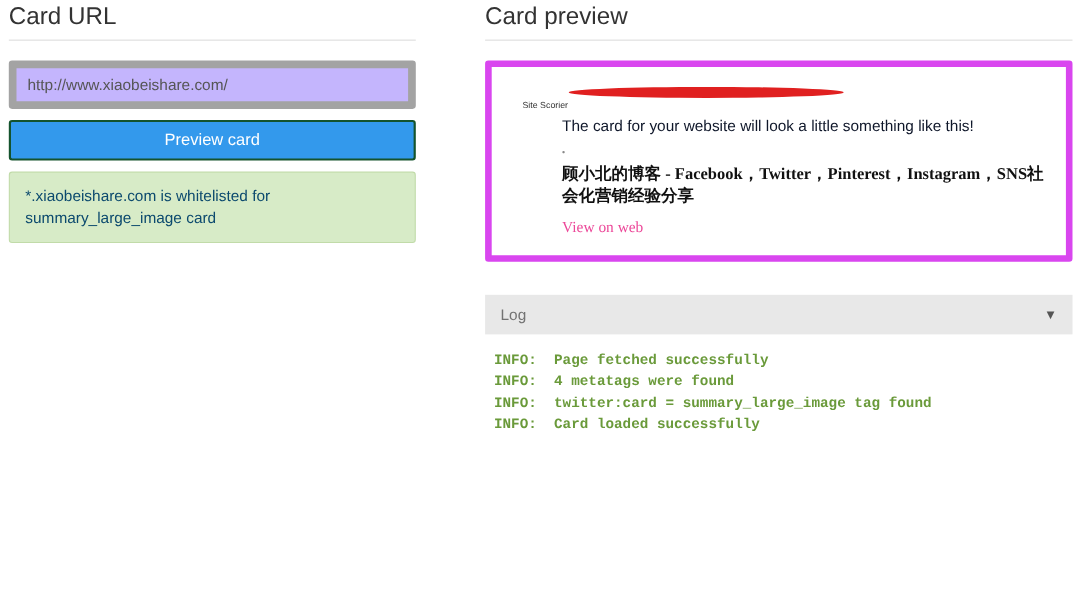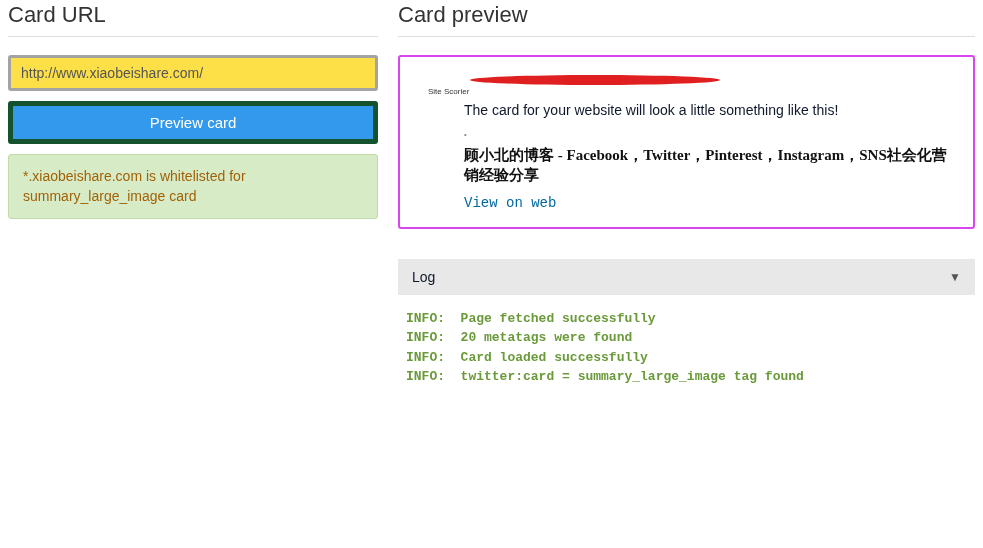--- a/index.html
+++ b/index.html
@@ -19,65 +19,66 @@
     .container {
       display: flex;
       padding: 0 8px;
     }
     .left-col {
       width: 390px;
       padding-right: 20px;
     }
     .right-col {
       flex: 1;
+      margin-left: 43px;
     }
     h2 {
       font-size: 22px;
       font-weight: normal;
       color: #333;
       margin-bottom: 8px;
       margin-top: 2px;
     }
     .hr-line {
       border: none;
       border-top: 1px solid #ddd;
       margin-bottom: 18px;
     }
     .url-input {
       width: 100%;
       padding: 7px 10px;
       font-size: 14px;
       color: #555;
-      border: 3px solid #a3a3a3;
+      border: 7px solid #a3a3a3;
       border-radius: 3px;
       margin-bottom: 10px;
-      background: #fde047;
+      background: #c4b5fd;
     }
     .preview-btn {
       width: 100%;
       padding: 8px 10px;
       font-size: 15px;
       color: #fff;
       background: #3399ec;
-      border: 5px solid #14532d;
+      border: 2px solid #14532d;
       border-radius: 3px;
       cursor: pointer;
       margin-bottom: 10px;
     }
     .alert-success {
       background: #d7ebc7;
       border: 1px solid #c1dba9;
       border-radius: 3px;
       padding: 12px 14px;
-      color: #a16207;
+      color: #0c4a6e;
       font-size: 14px;
       line-height: 1.4;
     }
     .card-preview-box {
-      border: 2px solid #d946ef;
+      border: 6px solid #d946ef;
       border-radius: 3px;
       padding: 14px 20px 16px 20px;
       margin-bottom: 30px;
     }
     .redact {
       width: 250px;
       height: 10px;
       background: #e02020;
       border-radius: 50%;
       margin: 4px 0 2px 50px;
@@ -107,38 +108,38 @@
       margin: 0 0 8px 44px;
       line-height: 1.35;
     }
     .card-meta {
       font-family: SimSun, "宋体", serif;
       font-size: 14px;
       color: #333;
       margin: 0 0 14px 44px;
     }
     .view-link {
-      font-family: Liberation Mono, monospace;
-      color: #0369a1;
+      font-family: Liberation Serif, serif;
+      color: #ec4899;
       font-size: 14px;
       text-decoration: none;
       margin-left: 44px;
       cursor: pointer;
     }
     .log-header {
       background: #e8e8e8;
       padding: 10px 14px;
       display: flex;
       justify-content: space-between;
       align-items: center;
       cursor: pointer;
     }
     .log-title {
       font-size: 14px;
-      color: #0f172a;
+      color: #737373;
     }
     .chevron {
       font-size: 12px;
       color: #555;
     }
     .log-body {
       padding: 14px 8px;
       font-family: "Courier New", monospace;
       font-size: 13px;
       color: #6a9a3a;
@@ -174,19 +175,19 @@
       <a class="view-link">View on web</a>
     </div>
 
     <div>
       <div class="log-header">
         <span class="log-title">Log</span>
         <span class="chevron">▼</span>
       </div>
       <div class="log-body">
         <div class="log-line">INFO:  Page fetched successfully</div>
-        <div class="log-line">INFO:  20 metatags were found</div>
+        <div class="log-line">INFO:  4 metatags were found</div>
+        <div class="log-line">INFO:  twitter:card = summary_large_image tag found</div>
         <div class="log-line">INFO:  Card loaded successfully</div>
-        <div class="log-line">INFO:  twitter:card = summary_large_image tag found</div>
       </div>
     </div>
   </div>
 </div>
 
 </body></html>

